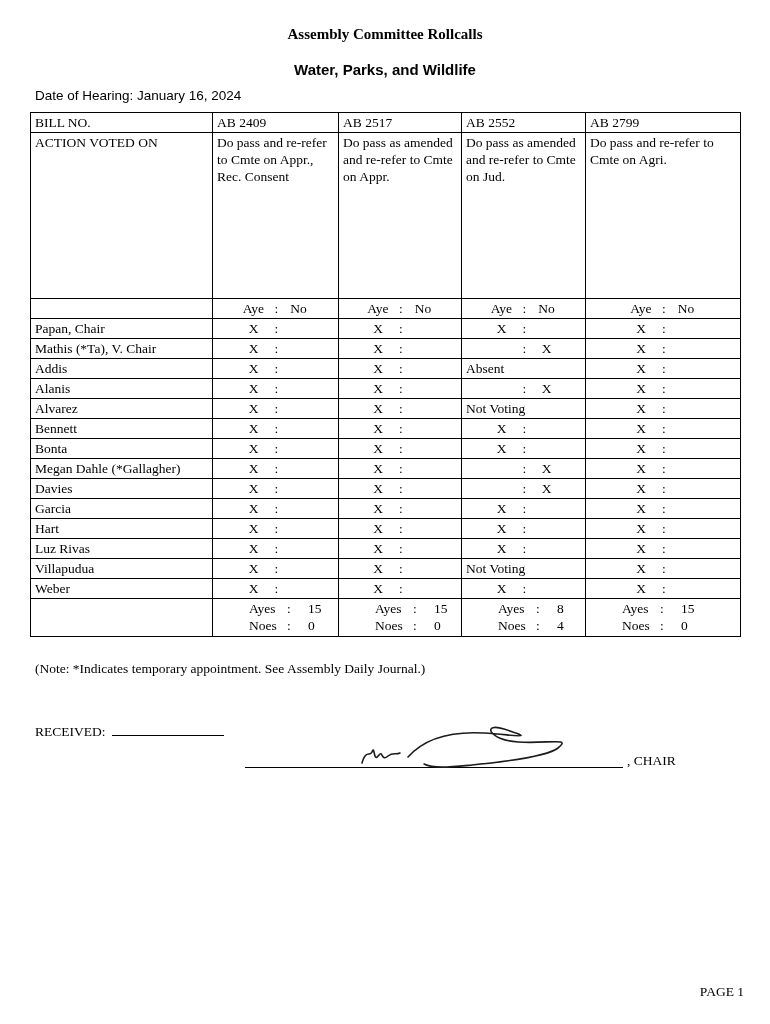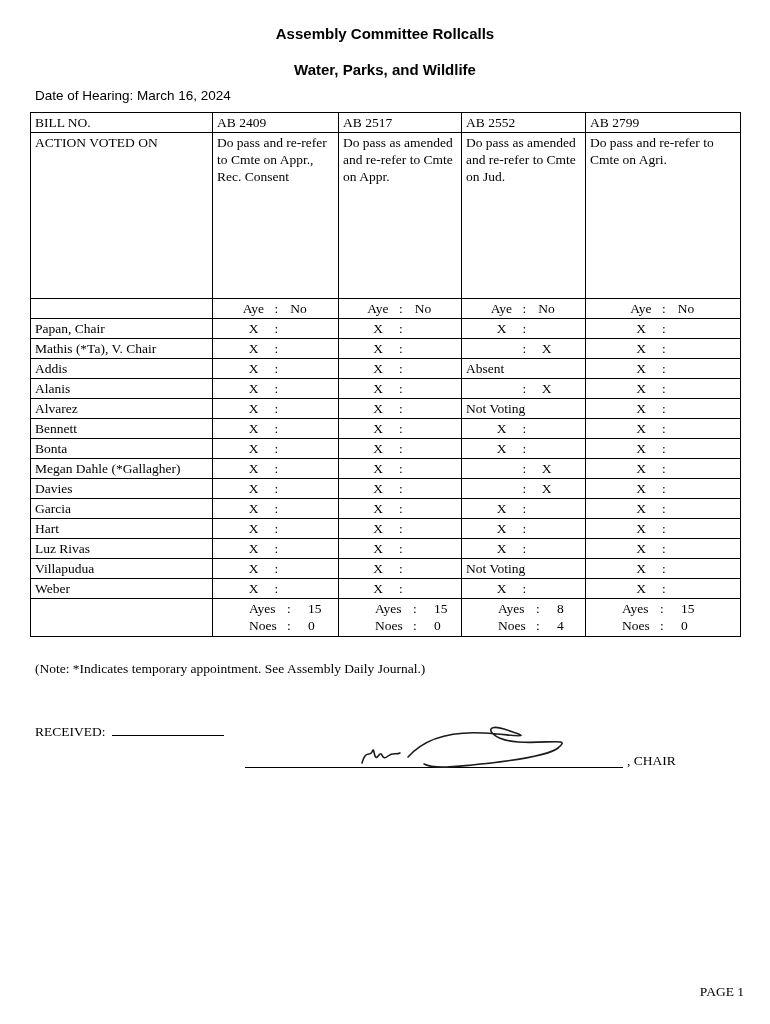--- a/index.html
+++ b/index.html
@@ -7,21 +7,21 @@
   body {
     width: 770px; height: 1024px;
     background: #ffffff; color: #000;
     font-family: "Liberation Serif", serif;
     overflow: hidden;
   }
   .page { position: relative; width: 770px; height: 1024px; background: #fff; }
 
   .title {
     text-align: center;
-    font-family: Liberation Sans, sans-serif;
+    font-family: Liberation Serif, serif;
     font-weight: bold; font-size: 15px;
     padding-top: 26px; line-height: 16px;
   }
   .subtitle {
     text-align: center;
     font-family: "Liberation Sans", sans-serif;
     font-weight: bold; font-size: 15px;
     margin-top: 20px; line-height: 16px;
   }
   .date-line {
@@ -77,21 +77,21 @@
     font-size: 13.5px;
   }
 </style>
 </head>
 <body>
 
 <div class="page">
 
   <div class="title">Assembly Committee Rollcalls</div>
   <div class="subtitle">Water, Parks, and Wildlife</div>
-  <div class="date-line">Date of Hearing: March 16, 2024</div>
+  <div class="date-line">Date of Hearing: January 16, 2024</div>
 
   <table class="rollcall">
     <colgroup>
       <col style="width:182px">
         <col style="width:126px">
         <col style="width:123px">
         <col style="width:124px">
         <col style="width:155px">
     </colgroup>
     <tbody>

